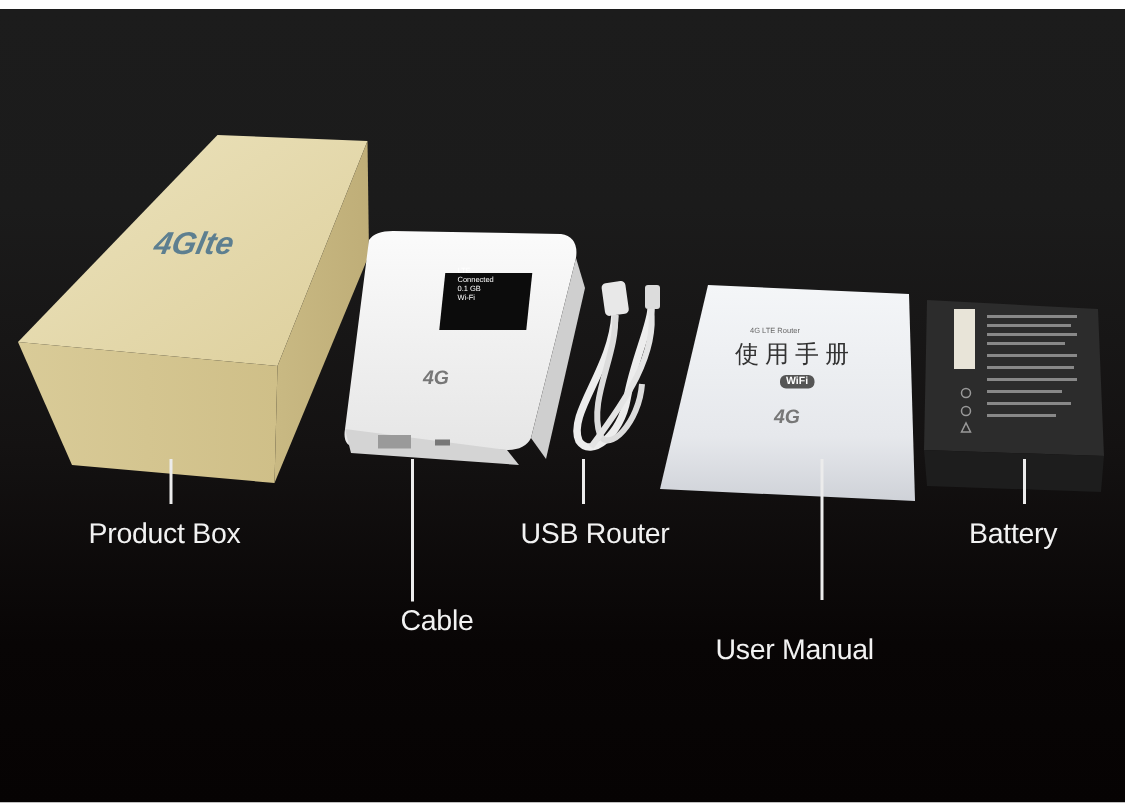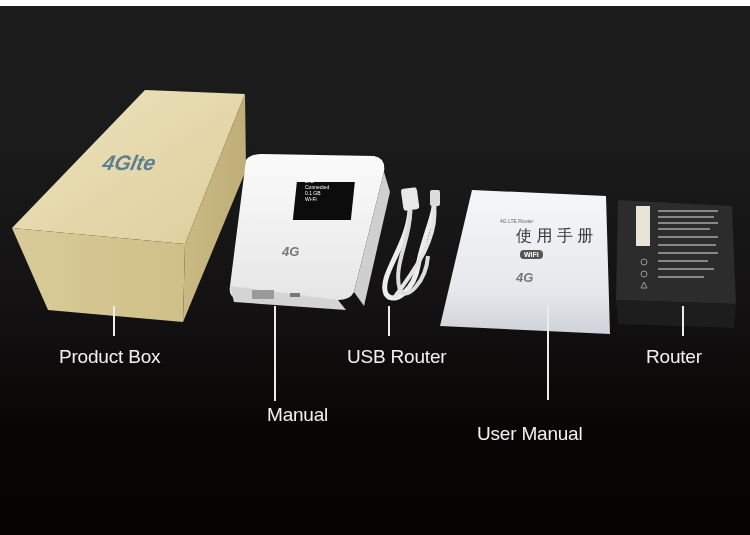--- a/index.html
+++ b/index.html
@@ -77,21 +77,21 @@
         <stop offset="0" stop-color="#f4f6f8"></stop>
           <stop offset="0.7" stop-color="#e6e8ec"></stop>
           <stop offset="1" stop-color="#cfd2d8"></stop>
       </linearGradient>
     </defs>
     <polygon points="34,6 168,12 172,150 2,142" fill="url(#mg)"></polygon>
   </svg>
   <div class="abs" style="left:500px;top:212px;font-size:5px;color:#666;">
     <span>4G LTE Router</span>
   </div>
-  <div class="abs" style="left:516px;top:220px;font-size:16px;color:#333;font-family:Liberation Sans, sans-serif;">
+  <div class="abs" style="left:490px;top:220px;font-size:16px;color:#333;font-family:Liberation Serif, serif;">
     <span>使 用 手 册</span>
   </div>
   <div class="abs" style="left:520px;top:244px;font-size:7px;font-weight:bold;color:#fff;background:#555;border-radius:4px;padding:1px 4px;">
     <span>WiFi</span>
   </div>
   <div class="abs" style="left:516px;top:264px;font-size:13px;font-weight:bold;font-style:italic;color:#777;">
     <span>4G</span>
   </div>
 
   <svg class="abs" style="left:614px;top:190px" width="136" height="140">
@@ -115,17 +115,17 @@
     <polygon points="27,92 33,92 30,86" fill="none" stroke="#999"></polygon>
   </svg>
 
   <div class="line" style="left:113px;top:300px;height:30px;"></div>
   <div class="line" style="left:274px;top:300px;height:95px;"></div>
   <div class="line" style="left:388px;top:300px;height:30px;"></div>
   <div class="line" style="left:547px;top:300px;height:94px;"></div>
   <div class="line" style="left:682px;top:300px;height:30px;"></div>
 
   <div class="label" style="left:59px;top:340px;">Product Box</div>
-  <div class="label" style="left:267px;top:398px;">Manual</div>
+  <div class="label" style="left:267px;top:398px;">Cable</div>
   <div class="label" style="left:347px;top:340px;">USB Router</div>
   <div class="label" style="left:477px;top:397px;margin-top:20px;">User Manual</div>
-  <div class="label" style="left:646px;top:340px;">Router</div>
+  <div class="label" style="left:646px;top:340px;">Battery</div>
 </div>
 
 </body></html>

